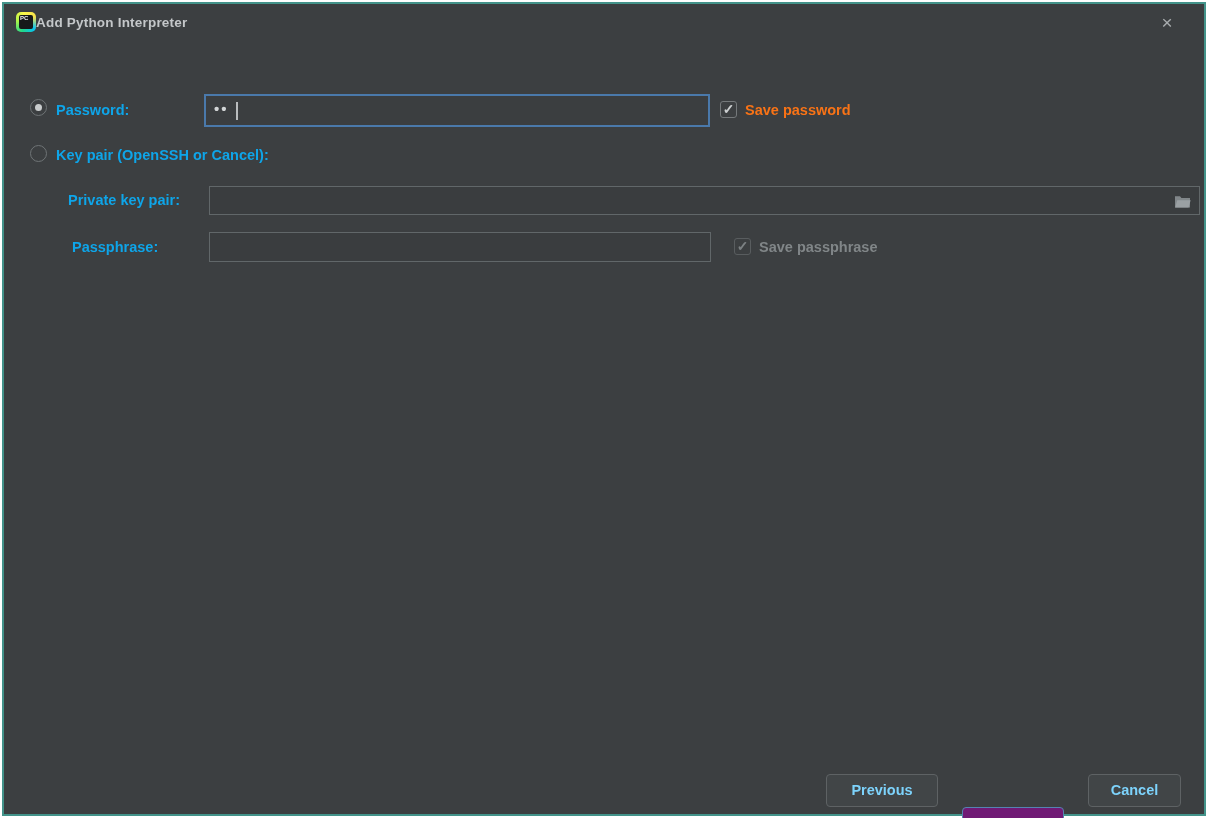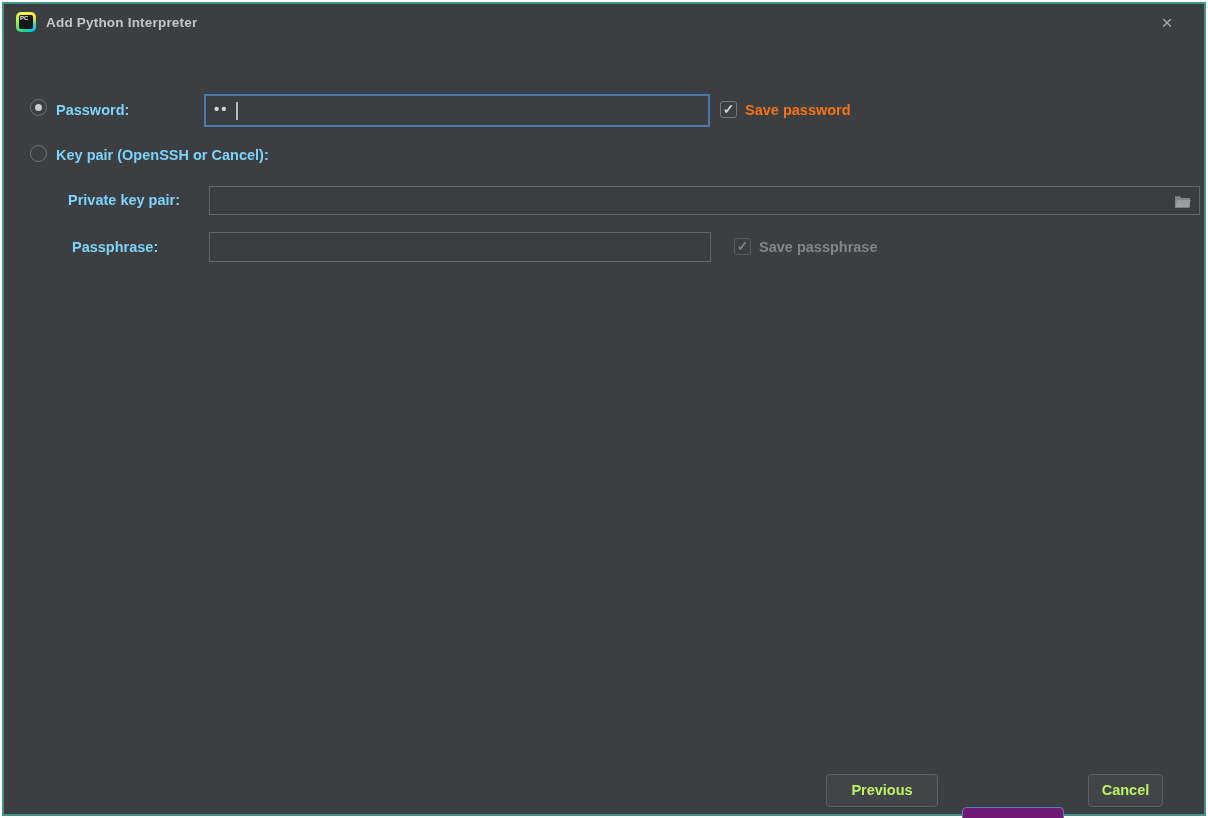--- a/index.html
+++ b/index.html
@@ -10,60 +10,60 @@
   .dialog { position:absolute; inset:0; color:#bdc0c2; }
 
   
   .titlebar { position:absolute; left:0; top:0; right:0; height:36px;
     display:flex; align-items:center; padding-left:12px; }
   .app-icon { position:relative; width:20px; height:20px; border-radius:5px;
     background:conic-gradient(from 130deg, #07c3f2, #21d789, #a9f24a, #fcf84a, #f7e14b, #07c3f2);
     flex:0 0 auto; }
   .app-icon .inner { position:absolute; inset:3px; background:#161819; border-radius:2px;
     color:#f2f2f2; font-size:6px; font-weight:bold; line-height:7px; padding-left:1px; }
-  .title { margin-left:10px; font-size:13.5px; font-weight:600; color:#c4c7c9; letter-spacing:.2px; }
+  .title { font-size:13.5px; font-weight:600; color:#c4c7c9; letter-spacing:.2px; }
   .close { position:absolute; right:26px; top:8px; width:22px; height:22px;
     color:#a7abad; font-size:19px; line-height:22px; text-align:center; cursor:default; }
 
   
   .header { position:absolute; left:14px; top:52px; font-size:14.5px; font-weight:600;
     color:#c0c3c5; display:flex; align-items:center; }
   .redact1 { display:inline-block; margin-left:10px; height:15px; min-width:118px;
     background:#4e5254; border-radius:8px; color:#8d9295; font-size:12px; font-weight:600;
     padding:0 12px; line-height:15px; filter:blur(2.6px); }
   .redact2 { display:inline-block; margin-left:6px; height:13px; width:116px;
     background:#474b4d; border-radius:7px; filter:blur(2.6px); }
 
   
   .radio { position:absolute; width:17px; height:17px; border:1.5px solid #6f7476;
     border-radius:50%; background:transparent; }
   .radio.selected::after { content:""; position:absolute; left:3.5px; top:3.5px;
     width:7px; height:7px; border-radius:50%; background:#c9cccd; }
-  .label { position:absolute; font-size:14.5px; font-weight:600; color:#7dd3fc; }
+  .label { position:absolute; font-size:14.5px; font-weight:600; color:#0ea5e9; }
 
   .field { position:absolute; background:#3a3d3f; border:1px solid #616769; }
   .field.focused { border:2px solid #4a79ab; background:#3b3e40; }
   .pwd-dots { position:absolute; left:8px; top:4px; color:#d2d5d6; font-size:15px;
     letter-spacing:2px; font-weight:bold; }
   .caret { position:absolute; left:30px; top:6px; width:2px; height:18px; background:#b9bcbe; }
 
   .checkbox { position:absolute; width:17px; height:17px; border:1.6px solid #75797b;
     border-radius:3px; color:#cdd0d1; font-size:14px; font-weight:bold;
     line-height:14px; text-align:center; }
   .checkbox.disabled { border-color:#595d5f; color:#7c8183; }
   .check-label { position:absolute; font-size:14.5px; font-weight:600; color:#f97316; }
   .check-label.disabled { color:#818688; }
 
   .folder-btn { position:absolute; right:6px; top:3px; width:22px; height:22px;
     display:flex; align-items:center; justify-content:center; }
 
   
   .btn { position:absolute; height:33px; border-radius:4px; font-size:14.5px;
     font-weight:600; text-align:center; line-height:31px; cursor:default; }
-  .btn.plain { background:#414547; border:1px solid #5e6264; color:#bef264; }
+  .btn.plain { background:#414547; border:1px solid #5e6264; color:#7dd3fc; }
   .btn.primary { background:#701a75; border:1px solid #54籃0b0; border:1px solid #5583b1; color:#eceeef; font-weight:700;margin-top:33px; }
 </style>
 </head>
 <body>
 
 <div class="frame">
   <div class="dialog">
 
     <div class="titlebar">
       <div class="app-icon">
@@ -100,16 +100,16 @@
 
     <div class="label" style="left:68px; top:235px;">Passphrase:</div>
     <div class="field" style="left:205px; top:228px; width:502px; height:30px;"></div>
     <div class="checkbox disabled" style="left:730px; top:234px;">
       <span>✓</span>
     </div>
     <div class="check-label disabled" style="left:755px; top:235px;">Save passphrase</div>
 
     <div class="btn plain" style="left:822px; top:770px; width:112px;">Previous</div>
     <div class="btn primary" style="left:958px; top:770px; width:102px;">Next</div>
-    <div class="btn plain" style="left:1084px; top:770px; width:75px;">Cancel</div>
+    <div class="btn plain" style="left:1084px; top:770px; width:93px;">Cancel</div>
 
   </div>
 </div>
 
 </body></html>

